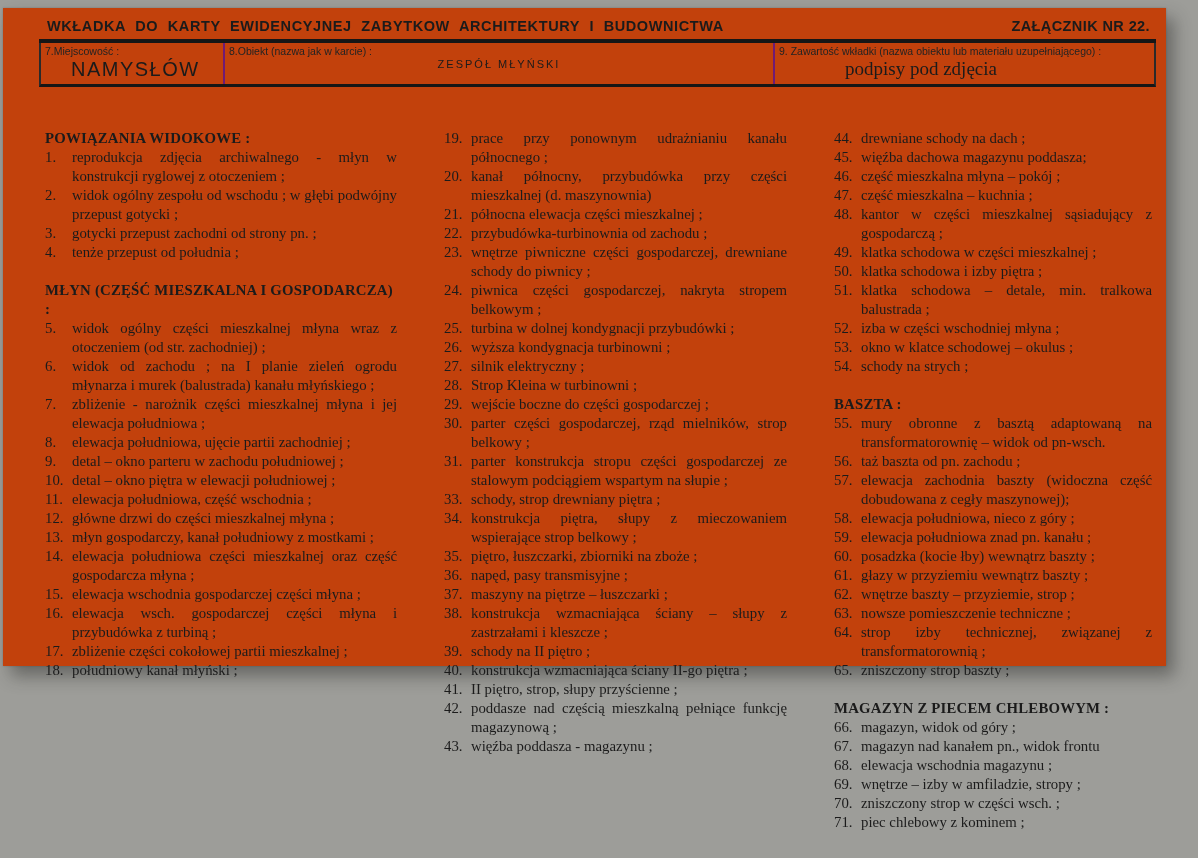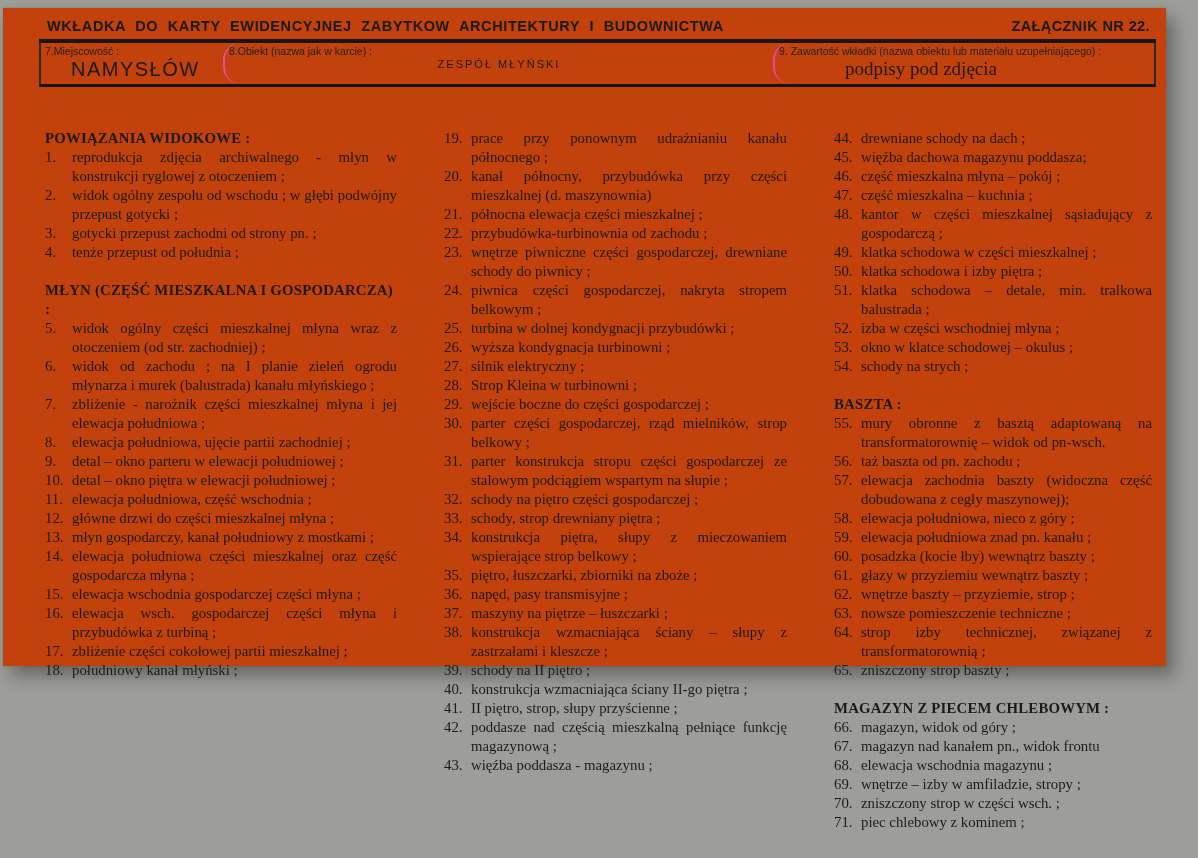--- a/index.html
+++ b/index.html
@@ -51,22 +51,21 @@
     display: grid;
     grid-template-columns: 182px 550px 1fr;
     border-bottom: 3px solid #161616;
     border-left: 2px solid #2a2a2a;
     border-right: 2px solid #2a2a2a;
   }
   .field {
     padding: 2px 4px 3px 4px;
   }
   .field + .field {
-    border-left: 2px solid #ec4899;
-    border-radius: 17px;
+    border-left: 2px solid #701a75;
   }
   .field-label {
     font-family: "Liberation Sans", sans-serif;
     font-size: 10.5px;
     color: #232323;
   }
   .field-value {
     font-size: 16px;
     margin-top: 1px;
   }
@@ -174,21 +173,21 @@
           <div class="item">
             <span class="num">7.</span>
             <span class="txt">zbliżenie - narożnik części mieszkalnej młyna i jej elewacja południowa ;</span>
           </div>
           <div class="item">
             <span class="num">8.</span>
             <span class="txt">elewacja południowa, ujęcie partii zachodniej ;</span>
           </div>
           <div class="item">
             <span class="num">9.</span>
-            <span class="txt">detal – okno parteru w elewacji południowej ;</span>
+            <span class="txt">detal – okno parteru w zachodu południowej ;</span>
           </div>
           <div class="item">
             <span class="num">10.</span>
             <span class="txt">detal – okno piętra w elewacji południowej ;</span>
           </div>
           <div class="item">
             <span class="num">11.</span>
             <span class="txt">elewacja południowa, część wschodnia ;</span>
           </div>
           <div class="item">
@@ -267,24 +266,20 @@
           </div>
           <div class="item">
             <span class="num">30.</span>
             <span class="txt">parter części gospodarczej, rząd mielników, strop belkowy ;</span>
           </div>
           <div class="item">
             <span class="num">31.</span>
             <span class="txt">parter konstrukcja stropu części gospodarczej ze stalowym podciągiem wspartym na słupie ;</span>
           </div>
           <div class="item">
-            <span class="num">32.</span>
-            <span class="txt">schody na piętro części gospodarczej ;</span>
-          </div>
-          <div class="item">
             <span class="num">33.</span>
             <span class="txt">schody, strop drewniany piętra ;</span>
           </div>
           <div class="item">
             <span class="num">34.</span>
             <span class="txt">konstrukcja piętra, słupy z mieczowaniem wspierające strop belkowy ;</span>
           </div>
           <div class="item">
             <span class="num">35.</span>
             <span class="txt">piętro, łuszczarki, zbiorniki na zboże ;</span>

